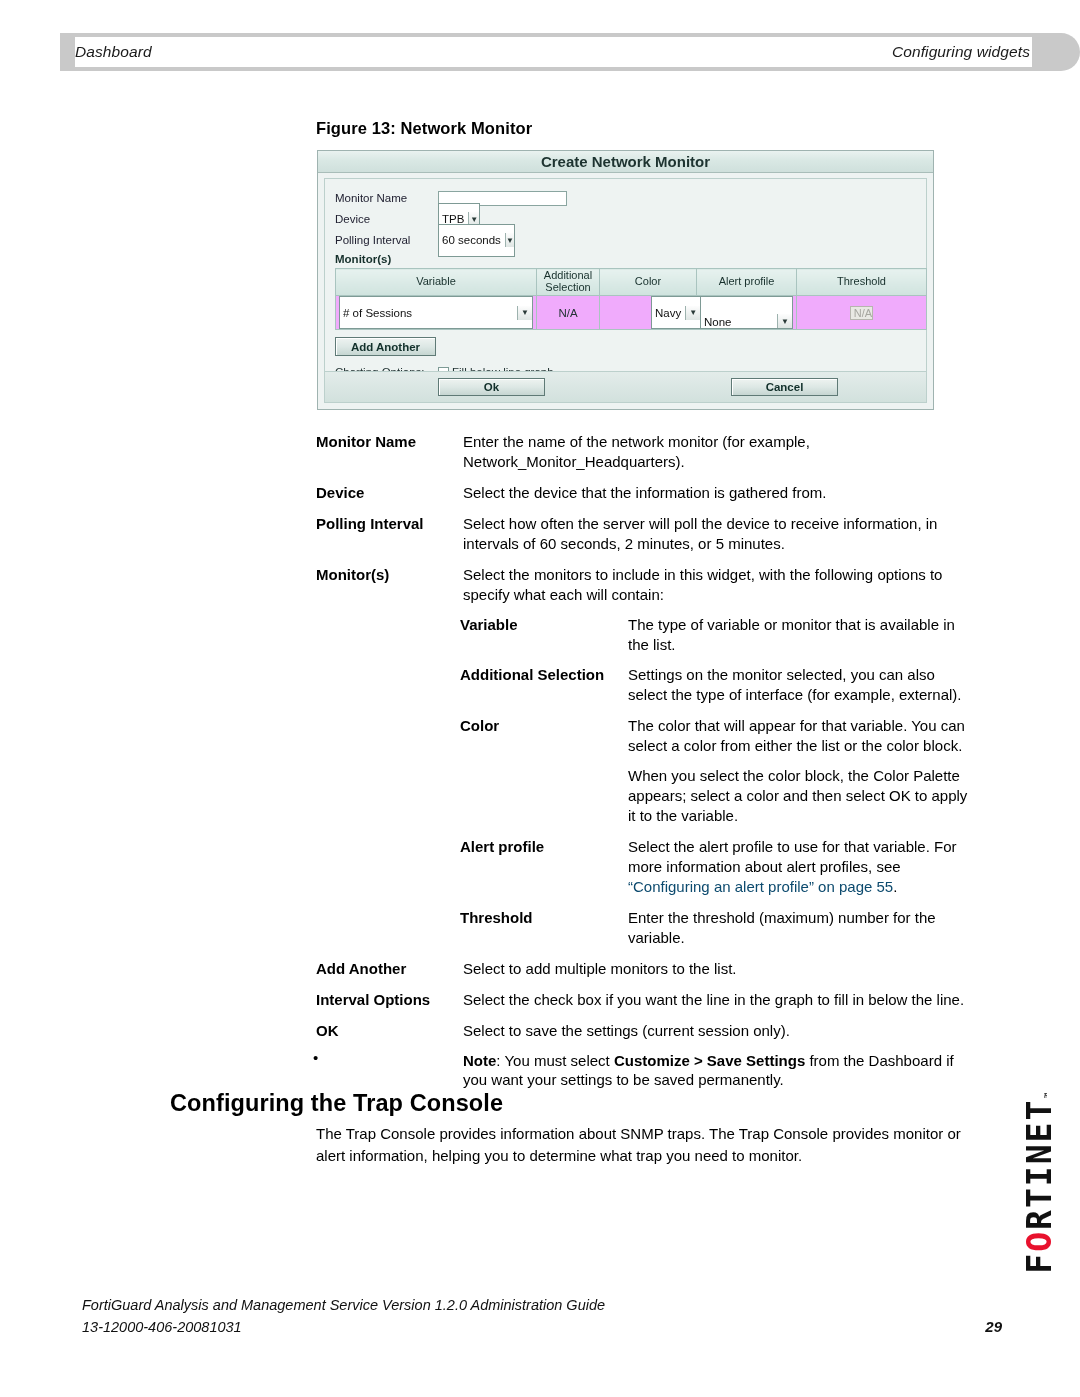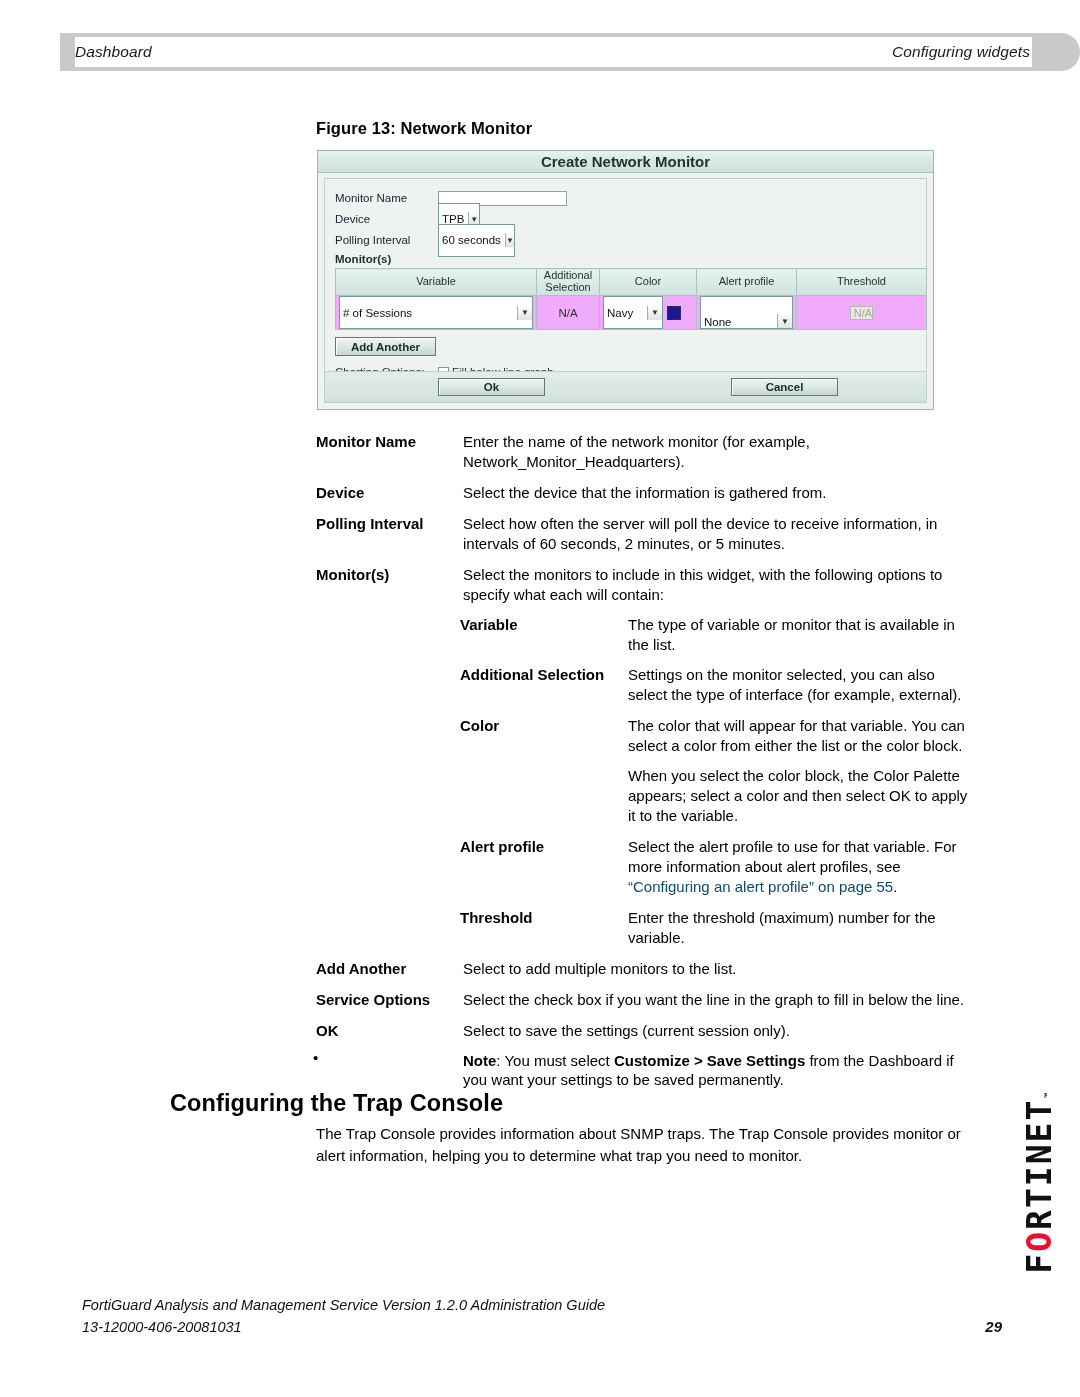--- a/index.html
+++ b/index.html
@@ -165,21 +165,21 @@
     padding: 0 2px;
   }
   .mon-table td {
     border: 1px solid #a9c4bf;
     background: #f0abfc;
     height: 21px;
     padding: 0 3px;
     text-align: center;
     font-size: 11.5px;
   }
-  .cell-flex { display: flex; align-items: center; gap: 4px; }
+  .cell-flex { display: flex; align-items: center; gap: 4px; margin-left: 48px; }
   .swatch {
     width: 12px;
     height: 12px;
     border: 1px solid #2b2b5e;
     display: inline-block;
   }
   .disabled-input {
     width: 100%;
     height: 15px;
     background: #e9e9e4;
@@ -503,21 +503,21 @@
       <span class="def-desc">Enter the threshold (maximum) number for the variable.</span>
     </div>
   </div>
 
   <div class="def-row lvl1">
     <span class="def-term">Add Another</span>
     <span class="def-desc">Select to add multiple monitors to the list.</span>
   </div>
 
   <div class="def-row lvl1">
-    <span class="def-term">Service Options</span>
+    <span class="def-term">Interval Options</span>
     <span class="def-desc">Select the check box if you want the line in the graph to fill in below the line.</span>
   </div>
 
   <div class="def-row lvl1">
     <span class="def-term">OK</span>
     <span class="def-desc">
       <p>Select to save the settings (current session only).</p>
       <p><b>Note</b><span>: You must select </span><b>Customize &gt; Save Settings</b><span> from the Dashboard if you want your settings to be saved permanently.</span></p>
     </span>
   </div>

